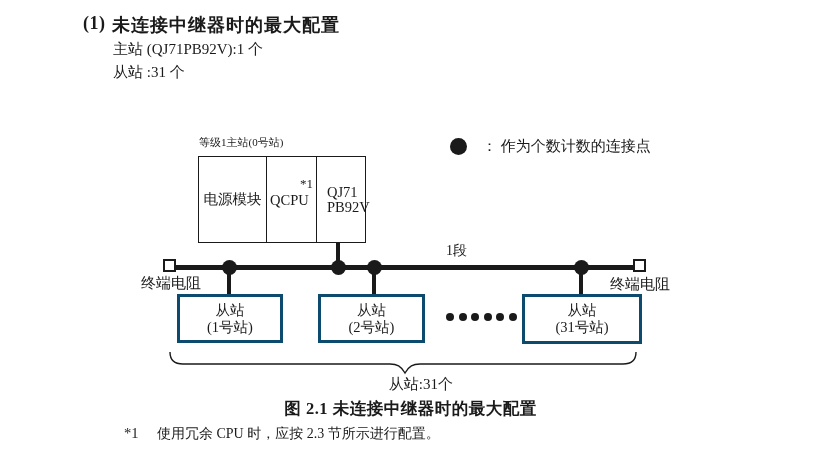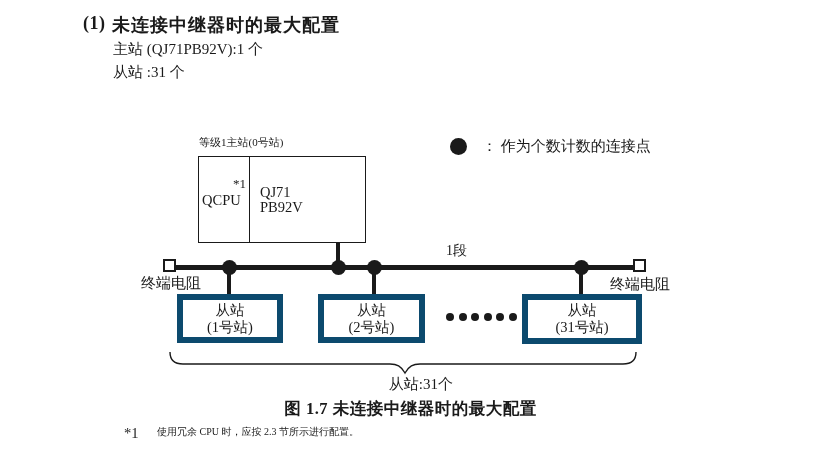--- a/index.html
+++ b/index.html
@@ -47,51 +47,52 @@
   .term-sq.left{left:163px;top:259px;}
   .term-sq.right{left:633px;top:259px;}
   .term-label{font-size:15px;z-index:3;}
   .term-label.left{left:141px;top:274px;}
   .term-label.right{left:610px;top:275px;}
   .bus-dot{width:15px;height:15px;border-radius:50%;background:#1a1a1a;z-index:2;}
   .vline{width:4.5px;background:#1a1a1a;}
 
   
   .slave-box{
-    border:6px solid #0c4a6e;box-sizing:border-box;background:#ffffff;
+    border:3px solid #0c4a6e;box-sizing:border-box;background:#ffffff;
     display:flex;flex-direction:column;align-items:center;justify-content:center;
     font-size:14.5px;line-height:17px;text-align:center;
   }
   .slave-1{left:177px;top:294px;width:106px;height:49px;}
   .slave-2{left:318px;top:294px;width:107px;height:49px;}
   .slave-3{left:522px;top:294px;width:120px;height:50px;}
 
   .ellipsis{left:446px;top:313px;display:flex;gap:4.5px;}
   .e-dot{width:8px;height:8px;border-radius:50%;background:#1a1a1a;}
 
   
   .brace{left:168px;top:352px;}
   .brace-label{left:353px;top:375px;width:100px;text-align:right;font-size:15px;}
 
   
   .caption{left:0;top:398px;width:821px;text-align:center;font-size:16.5px;font-weight:bold;letter-spacing:.5px;}
   .fn-marker{left:124px;top:425px;font-size:14.5px;}
-  .fn-text{left:157px;top:425px;font-size:10px;}
+  .fn-text{left:157px;top:425px;font-size:14px;}
 </style>
 </head>
 <body>
 
 <span class="abs h-num">(1)</span>
 <span class="abs h-title">未连接中继器时的最大配置</span>
 <span class="abs h-line1">主站 (QJ71PB92V):1 个</span>
 <span class="abs h-line2">从站 :31 个</span>
 
 <span class="abs master-label">等级1主站(0号站)</span>
 
 <div class="abs master-box">
+  <div class="m-cell cell-power">电源模块</div>
   <div class="m-cell cell-cpu">
     <span class="qcpu-note">*1</span>
     <span class="qcpu-label">QCPU</span>
   </div>
   <div class="m-cell cell-pb">
     <span>QJ71</span>
     <span>PB92V</span>
   </div>
 </div>
 
@@ -138,15 +139,15 @@
   <div class="e-dot"></div>
   <div class="e-dot"></div>
   <div class="e-dot"></div>
 </div>
 
 <svg class="abs brace" width="470" height="24" viewBox="0 0 470 24">
   <path d="M2,0 C2,8 7,12 15,12 L222,12 C229,12 233,14 237,21 C241,14 245,12 252,12 L455,12 C463,12 468,8 468,0" fill="none" stroke="#1a1a1a" stroke-width="1.4"></path>
 </svg>
 <span class="abs brace-label">从站:31个</span>
 
-<div class="abs caption">图 1.7 未连接中继器时的最大配置</div>
+<div class="abs caption">图 2.1 未连接中继器时的最大配置</div>
 <span class="abs fn-marker">*1</span>
 <span class="abs fn-text">使用冗余 CPU 时，应按 2.3 节所示进行配置。</span>
 
 </body></html>

